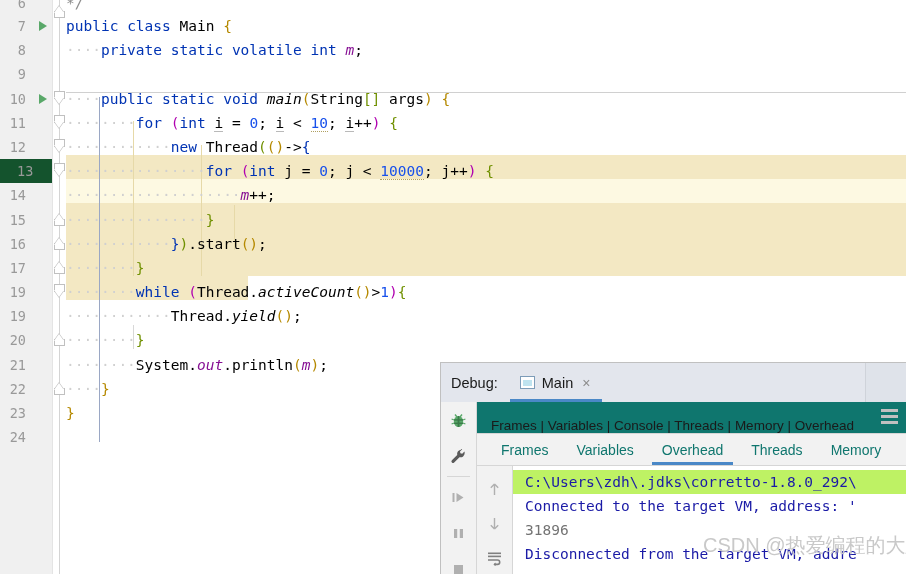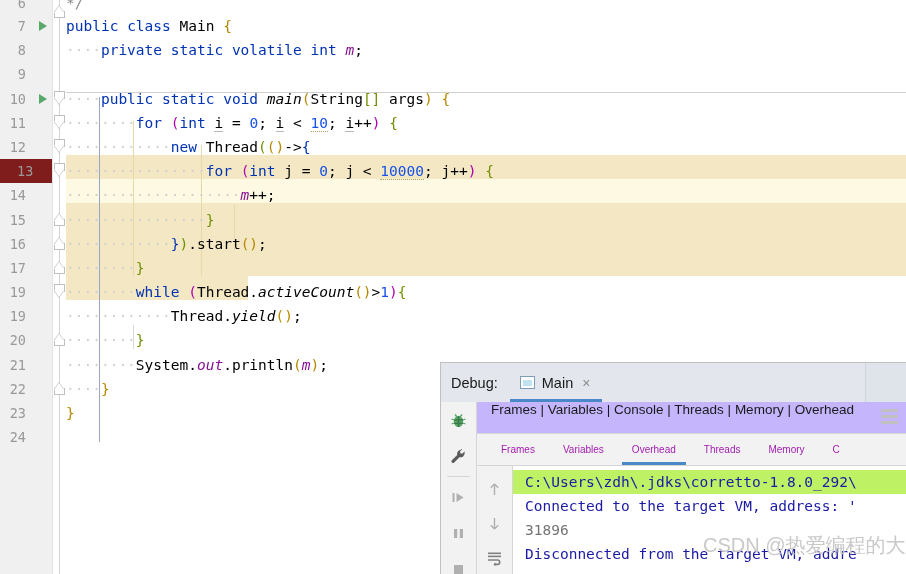--- a/index.html
+++ b/index.html
@@ -39,21 +39,21 @@
     line-height: 24.2px;
     font-family: "DejaVu Sans Mono", monospace;
     font-size: 13.5px;
     color: #999999;
     text-align: right;
     padding-right: 26px;
     box-sizing: border-box;
     white-space: nowrap;
     overflow: hidden;
   }
-  .gutter-line.caret-row { background: #7f1d1d; padding-left: 17px; }
+  .gutter-line.caret-row { background: #14532d; padding-left: 17px; }
   .run-arrow {
     position: absolute;
     right: 5px;
     top: 50%;
     transform: translateY(-50%);
     width: 0; height: 0;
     border-left: 8px solid #59a869;
     border-top: 5.5px solid transparent;
     border-bottom: 5.5px solid transparent;
   }
@@ -287,24 +287,24 @@
 
   
   .debug-content {
     position: absolute;
     left: 36px; top: 39px;
     right: 0; bottom: 0;
   }
 
   .mini-tabs {
     height: 31px;
-    background: #c4b5fd;
+    background: #0f766e;
     border-bottom: 1px solid #d6d6d6;
     display: flex;
-    align-items: flex-start;
+    align-items: flex-end;
     position: relative;
   }
   .mini-tabs-text {
     font-size: 13.5px;
     color: #1a1a1a;
     padding-left: 14px;
     white-space: nowrap;
   }
   .burger {
     position: absolute;
@@ -326,22 +326,22 @@
     display: flex;
     align-items: stretch;
     padding-left: 10px;
     box-sizing: border-box;
   }
   .main-tab {
     position: relative;
     display: flex;
     align-items: center;
     padding: 0 14px;
-    font-size: 10px;
-    color: #a21caf;
+    font-size: 14px;
+    color: #0f766e;
     white-space: nowrap;
     text-align: right;
   }
   .main-tab.active::after {
     content: "";
     position: absolute;
     left: 4px; right: 4px; bottom: 0;
     height: 3px;
     background: #4a88c7;
   }

